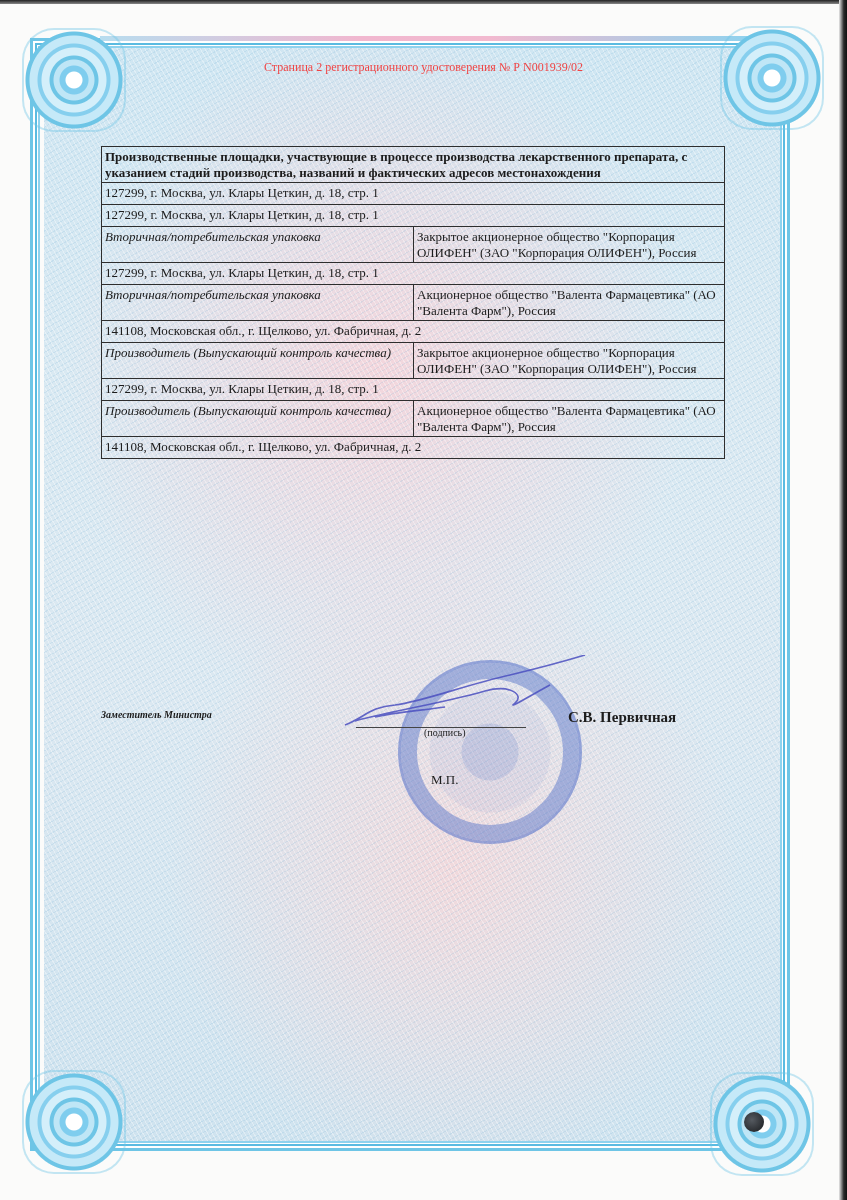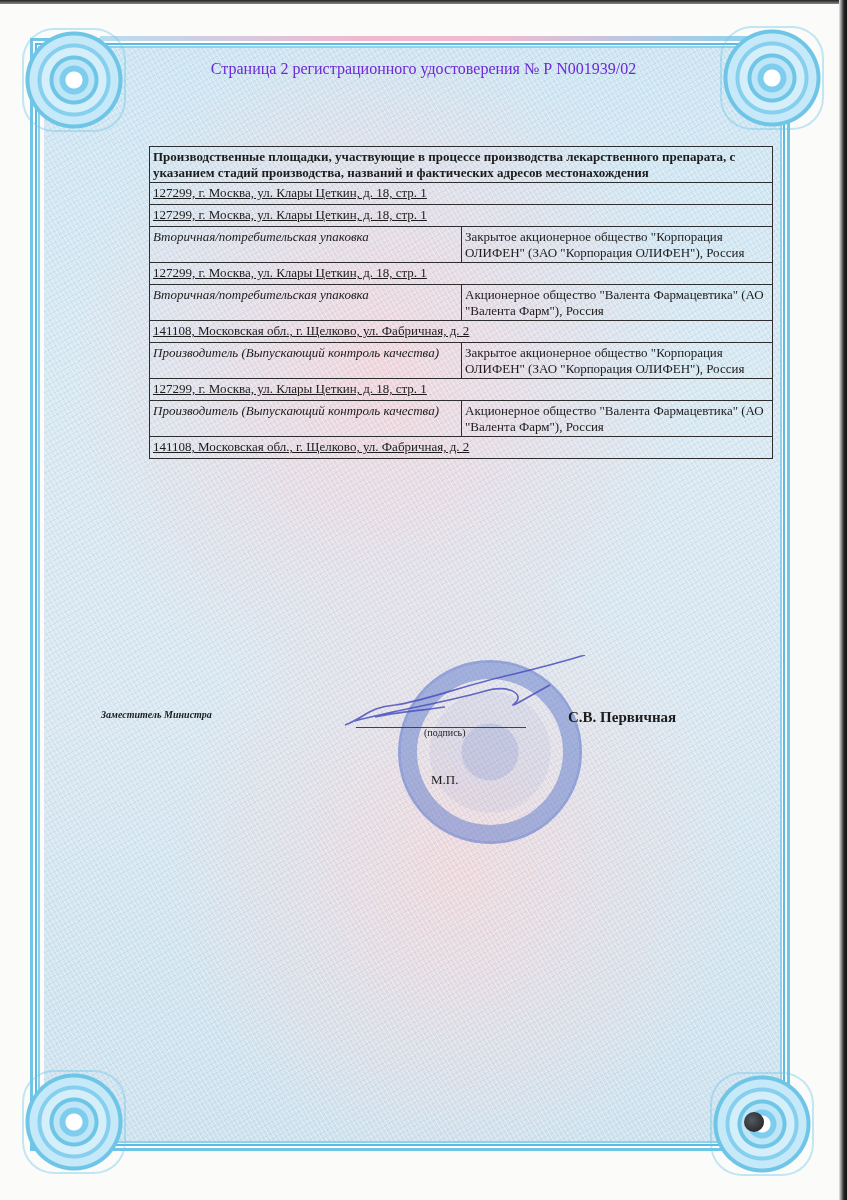--- a/index.html
+++ b/index.html
@@ -48,37 +48,37 @@
   .rosette.tr { left: 722px; top: 28px; }
   .rosette.bl { left: 24px; top: 1072px; }
   .rosette.br { left: 712px; top: 1074px; }
   .hologram {
     position: absolute; left: 744px; top: 1112px; width: 20px; height: 20px;
     border-radius: 50%; background: radial-gradient(circle at 40% 40%, #555a60, #2a2d31 70%);
   }
 
   .page-header {
     position: absolute; left: 0; top: 60px; width: 847px; text-align: center;
-    font-size: 16px; color: #6d28d9;
+    font-size: 12px; color: #ef4444;
   }
 
   table.sites {
     position: absolute; left: 101px; top: 146px; width: 624px;
     border-collapse: collapse;
-    font-size: 13px; line-height: 16px; margin-left: 48px;
+    font-size: 13px; line-height: 16px;
   }
   table.sites td {
     border: 1.5px solid #2e2e2e;
     vertical-align: top;
     padding: 2px 3px 1px 3px;
   }
   td.heading { font-weight: bold; padding: 6px 3px 1px 3px; }
   td.stage { font-style: italic; width: 305px; }
   td.org { padding-left: 5px; }
-  td.addr { padding-left: 4px; height: 18px; text-decoration: underline; }
+  td.addr { padding-left: 4px; height: 18px; }
 
   .sign-row { position: absolute; top: 709px; left: 101px; width: 624px; height: 30px; }
   .sign-title { position: absolute; left: 0; top: 0; font-weight: bold; font-size: 10px; font-style: italic; }
   .sign-name { position: absolute; left: 467px; top: 0; font-weight: bold; font-size: 15px; }
   .sign-line { position: absolute; left: 255px; top: 18px; width: 170px; border-top: 1px solid #444; }
   .sign-caption { position: absolute; left: 424px; top: 727px; font-size: 10px; }
   .mp { position: absolute; left: 431px; top: 772px; font-size: 13px; }
 
   .stamp {
     position: absolute; left: 398px; top: 660px; width: 178px; height: 178px;

